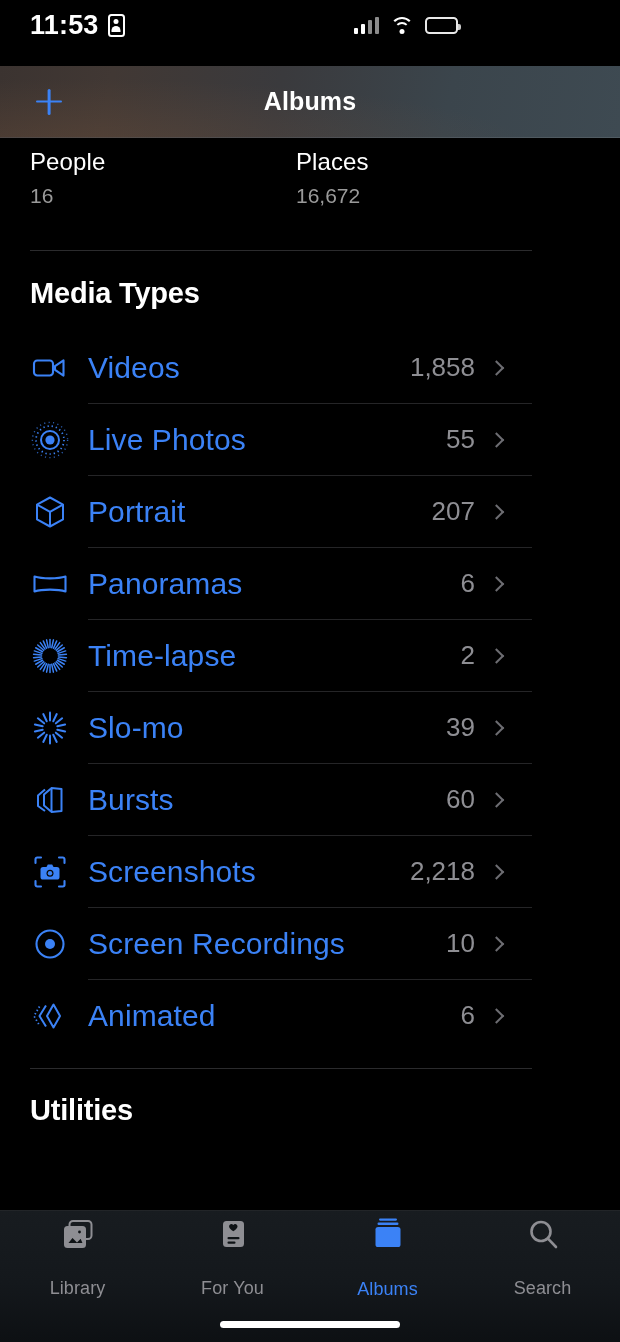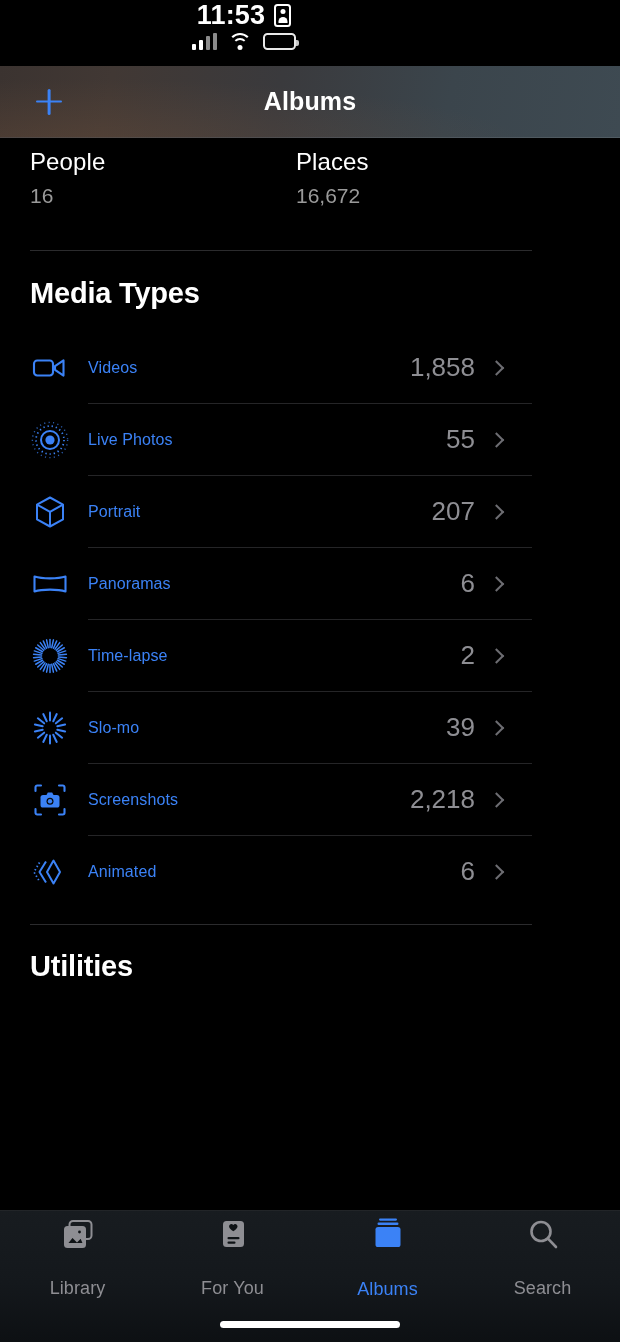--- a/index.html
+++ b/index.html
@@ -7,21 +7,21 @@
   body {
     width:620px; height:1342px;
     font-family:"Liberation Sans", sans-serif;
     color:#fff; overflow:hidden; position:relative;
   }
 
   
   #status-bar{
     position:absolute; top:0; left:0; width:492px; height:66px;
     display:flex; align-items:center; justify-content:space-between;
-    padding:0 34px 16px 30px; z-index:30;flex-direction:column;
+    padding:0 34px 16px 30px; z-index:30;
   }
   #status-left{ display:flex; align-items:center; gap:9px; }
   #clock{ font-size:27px; font-weight:600; letter-spacing:.2px; color:#fff; }
   .badge-icon{ width:17px; height:23px; border:2.2px solid #fff; border-radius:3.5px;
     position:relative; }
   .badge-icon::before{ content:""; position:absolute; left:50%; top:3px;
     transform:translateX(-50%); width:5px; height:5px; border-radius:50%; background:#fff; }
   .badge-icon::after{ content:""; position:absolute; left:50%; bottom:2.5px;
     transform:translateX(-50%); width:9px; height:6px; border-radius:5px 5px 0 0; background:#fff; }
 
@@ -84,21 +84,21 @@
     height:72px; display:flex; align-items:center; position:relative;
     padding-left:30px; padding-right:30px; cursor:pointer;
   }
   .media-row::after{
     content:""; position:absolute; left:88px; right:0; bottom:0;
     height:.6px; background:#252527;
   }
   .media-row.last::after{ display:none; }
   .row-icon{ width:40px; height:40px; flex:0 0 40px; margin-right:18px;
     display:flex; align-items:center; justify-content:center; }
-  .row-label{ font-size:16px; color:#3b82f6; font-weight:400; flex:1;
+  .row-label{ font-size:30px; color:#3b82f6; font-weight:400; flex:1;
     letter-spacing:.1px; white-space:nowrap; }
   .row-count{ font-size:26px; color:#8e8e93; margin-right:16px; }
   .chev{ width:11px; height:19px; position:relative; flex:0 0 11px; }
   .chev::before{ content:""; position:absolute; left:0; top:50%;
     width:9px; height:9px; border-right:2.4px solid #6d6d72;
     border-top:2.4px solid #6d6d72; transform:translateY(-50%) rotate(45deg); }
 
   .utilities-divider{ height:.6px; background:#2b2b2d; margin:16px 0 0 30px; }
 
   
@@ -276,39 +276,62 @@
             <line x1="14.14" y1="15.32" x2="7.88" y2="10.34"></line>
             <line x1="16.75" y1="13.24" x2="13.27" y2="6.03"></line>
           </g>
       </svg>
     </span>
     <span class="row-label">Slo-mo</span>
     <span class="row-count">39</span>
     <span class="chev"></span>
   </div>
 
+  <div class="media-row">
+    <span class="row-icon">
+      <svg width="40" height="40" viewBox="0 0 40 40" stroke="#3b82f6" fill="none" stroke-width="2" stroke-linejoin="round">
+        <path d="M15 9.5 L8 15.5 L8 26 L15 31"></path>
+        <path d="M21 8.5 L14 14.5 L14 25.5 L21 31.5"></path>
+        <path d="M31.5 9 L31.5 31 L21.5 32 L21.5 8 Z"></path>
+      </svg>
+    </span>
+    <span class="row-label">Bursts</span>
+    <span class="row-count">60</span>
+    <span class="chev"></span>
+  </div>
 
   <div class="media-row">
     <span class="row-icon">
       <svg width="40" height="40" viewBox="0 0 40 40" stroke="#3b82f6" fill="none" stroke-width="2.1" stroke-linecap="round">
         <path d="M11 5.5 H7.2 A1.7 1.7 0 0 0 5.5 7.2 V11"></path>
         <path d="M29 5.5 H32.8 A1.7 1.7 0 0 1 34.5 7.2 V11"></path>
         <path d="M11 34.5 H7.2 A1.7 1.7 0 0 1 5.5 32.8 V29"></path>
         <path d="M29 34.5 H32.8 A1.7 1.7 0 0 0 34.5 32.8 V29"></path>
         <rect x="10.5" y="15" width="19" height="12.5" rx="2.6" fill="#3b82f6" stroke="none"></rect>
         <path d="M16.5 15 L17.8 12.6 H22.2 L23.5 15" fill="#3b82f6" stroke="none"></path>
         <circle cx="20" cy="21.3" r="3.5" fill="#0a0a0a" stroke="none"></circle>
         <circle cx="20" cy="21.3" r="2.2" fill="#3b82f6" stroke="none"></circle>
       </svg>
     </span>
     <span class="row-label">Screenshots</span>
     <span class="row-count">2,218</span>
     <span class="chev"></span>
   </div>
 
+  <div class="media-row">
+    <span class="row-icon">
+      <svg width="40" height="40" viewBox="0 0 40 40">
+          <circle cx="20" cy="20" r="13.5" fill="none" stroke="#3b82f6" stroke-width="2.1"></circle>
+          <circle cx="20" cy="20" r="5" fill="#3b82f6"></circle>
+        </svg>
+    </span>
+    <span class="row-label">Screen Recordings</span>
+    <span class="row-count">10</span>
+    <span class="chev"></span>
+  </div>
 
   <div class="media-row last">
     <span class="row-icon">
       <svg width="40" height="40" viewBox="0 0 40 40" stroke="#3b82f6" fill="none" stroke-linejoin="round">
         <path d="M30 20 L23.5 8.5 L17 20 L23.5 31.5 Z" stroke-width="2"></path>
         <path d="M16 9.5 L9.5 20 L16 30.5" stroke-width="2"></path>
         <path d="M9.5 10.5 L4 20 L9.5 29.5" stroke-width="1.8" stroke-dasharray="1.4 2.4"></path>
       </svg>
     </span>
     <span class="row-label">Animated</span>

